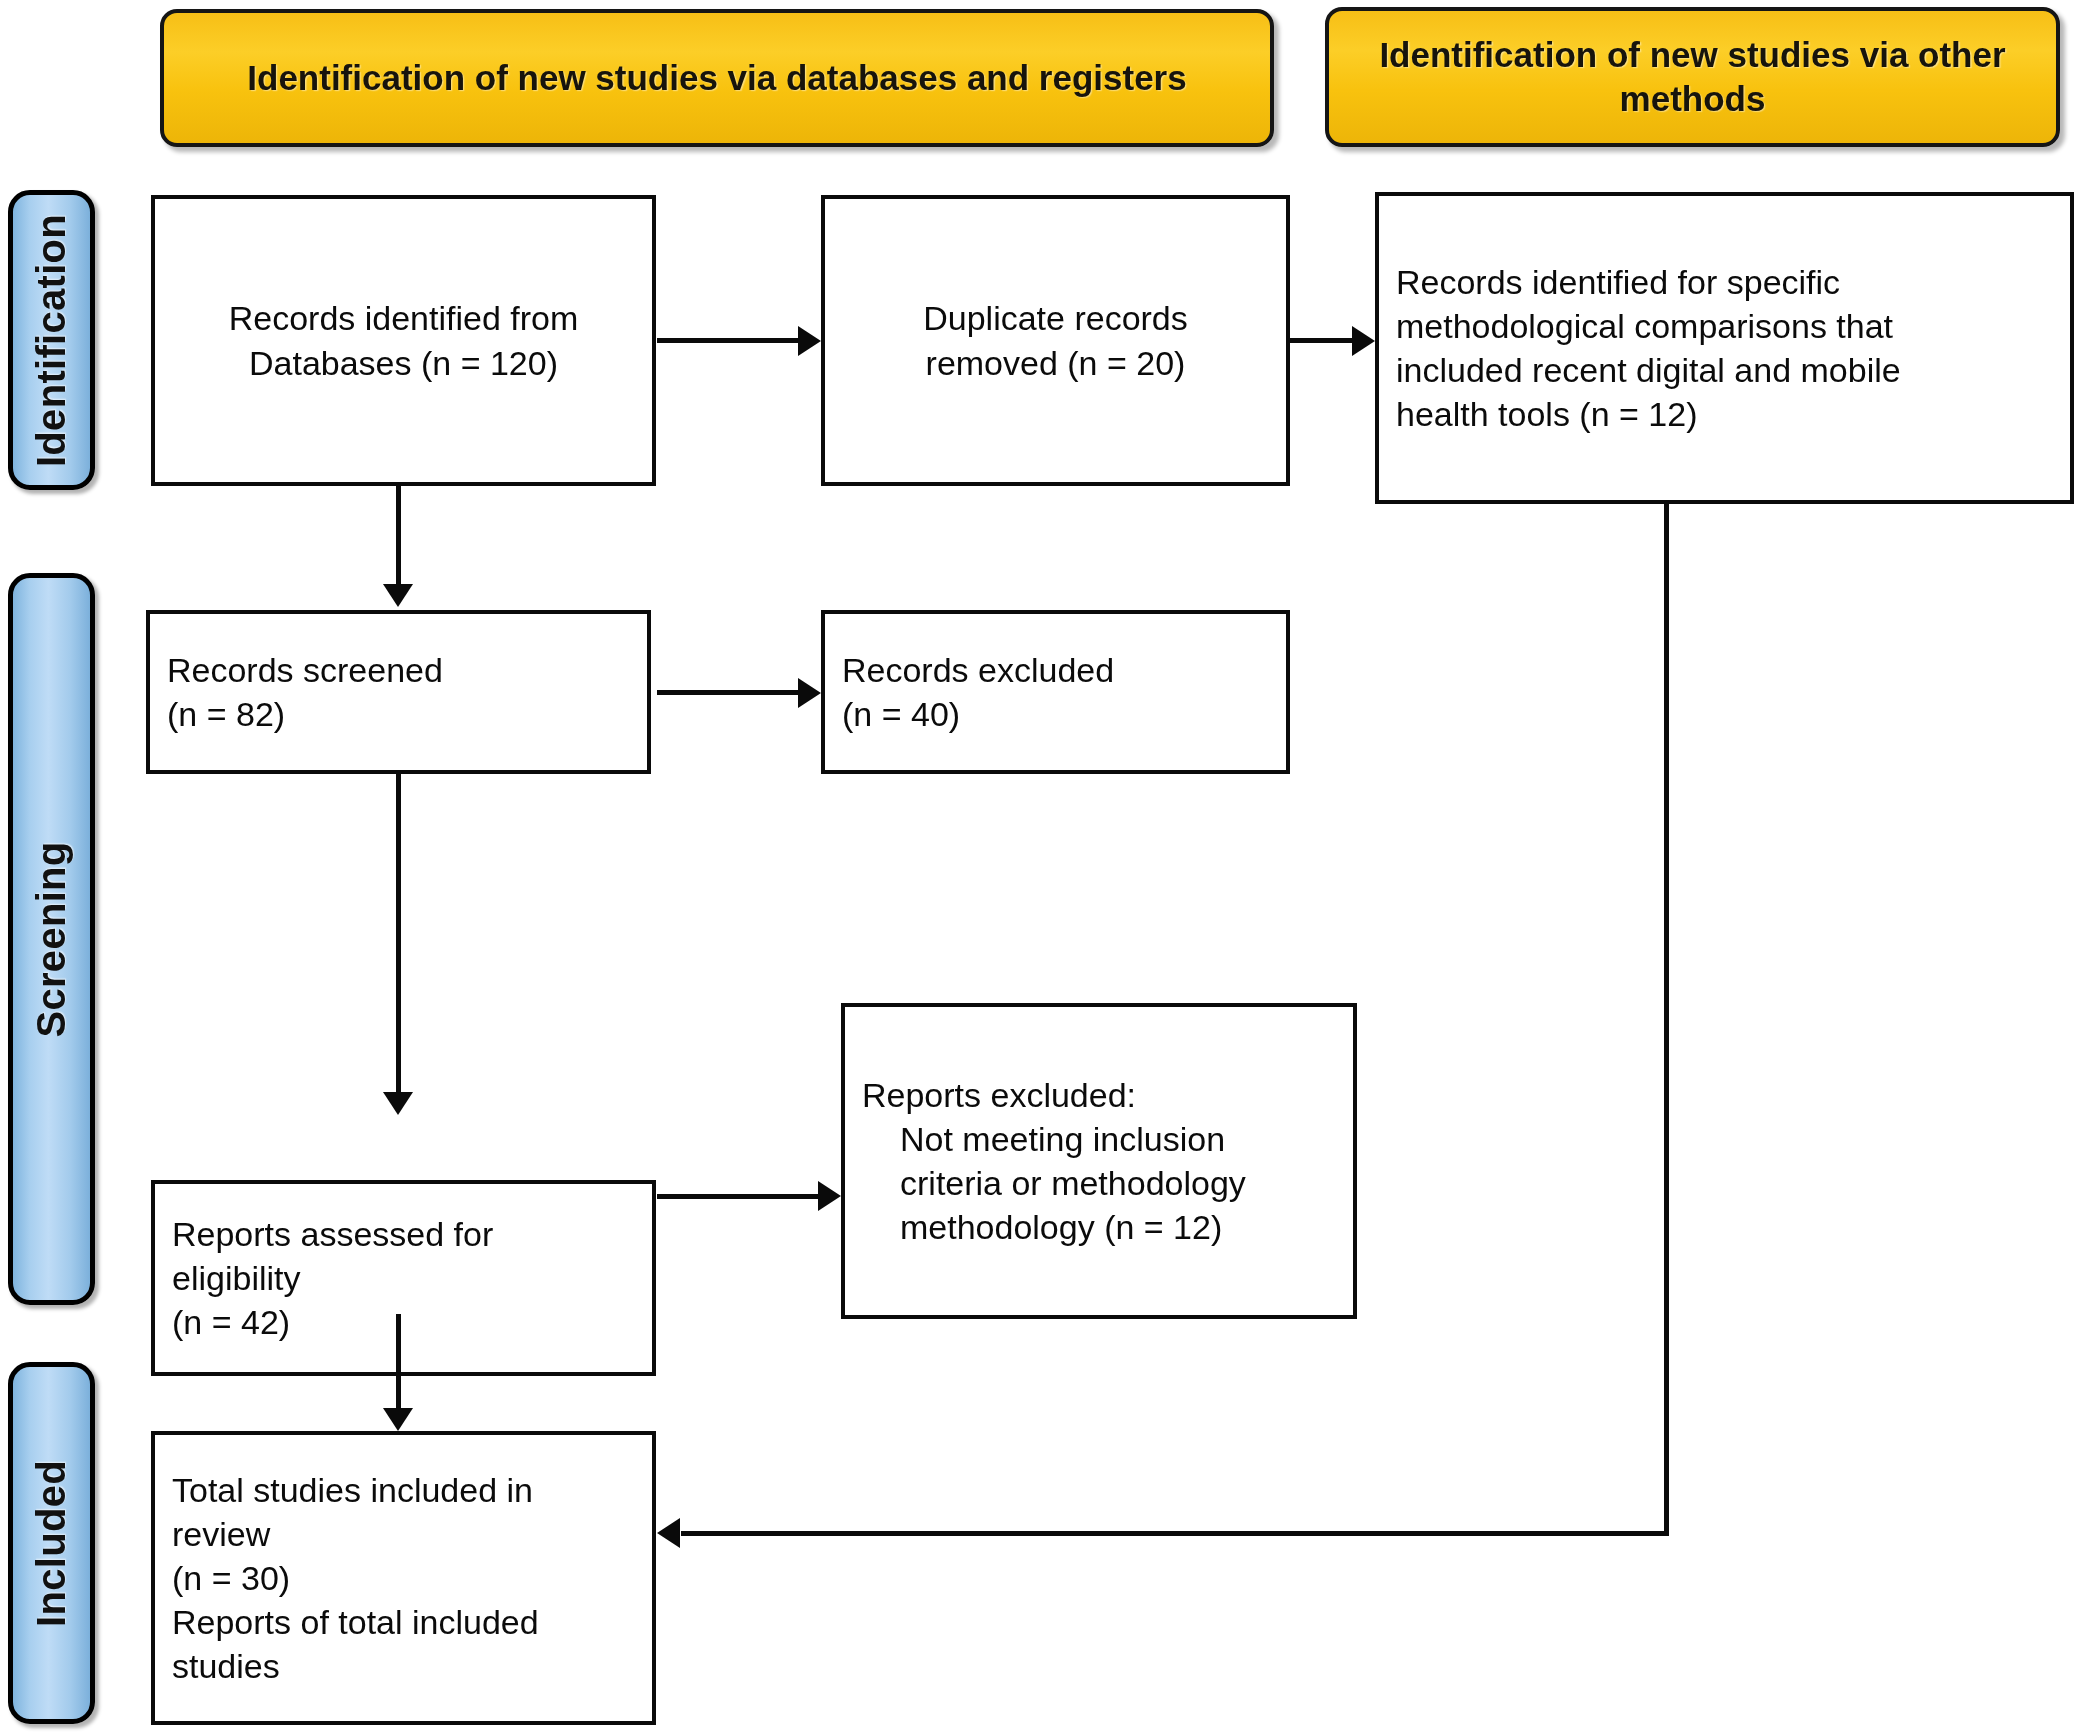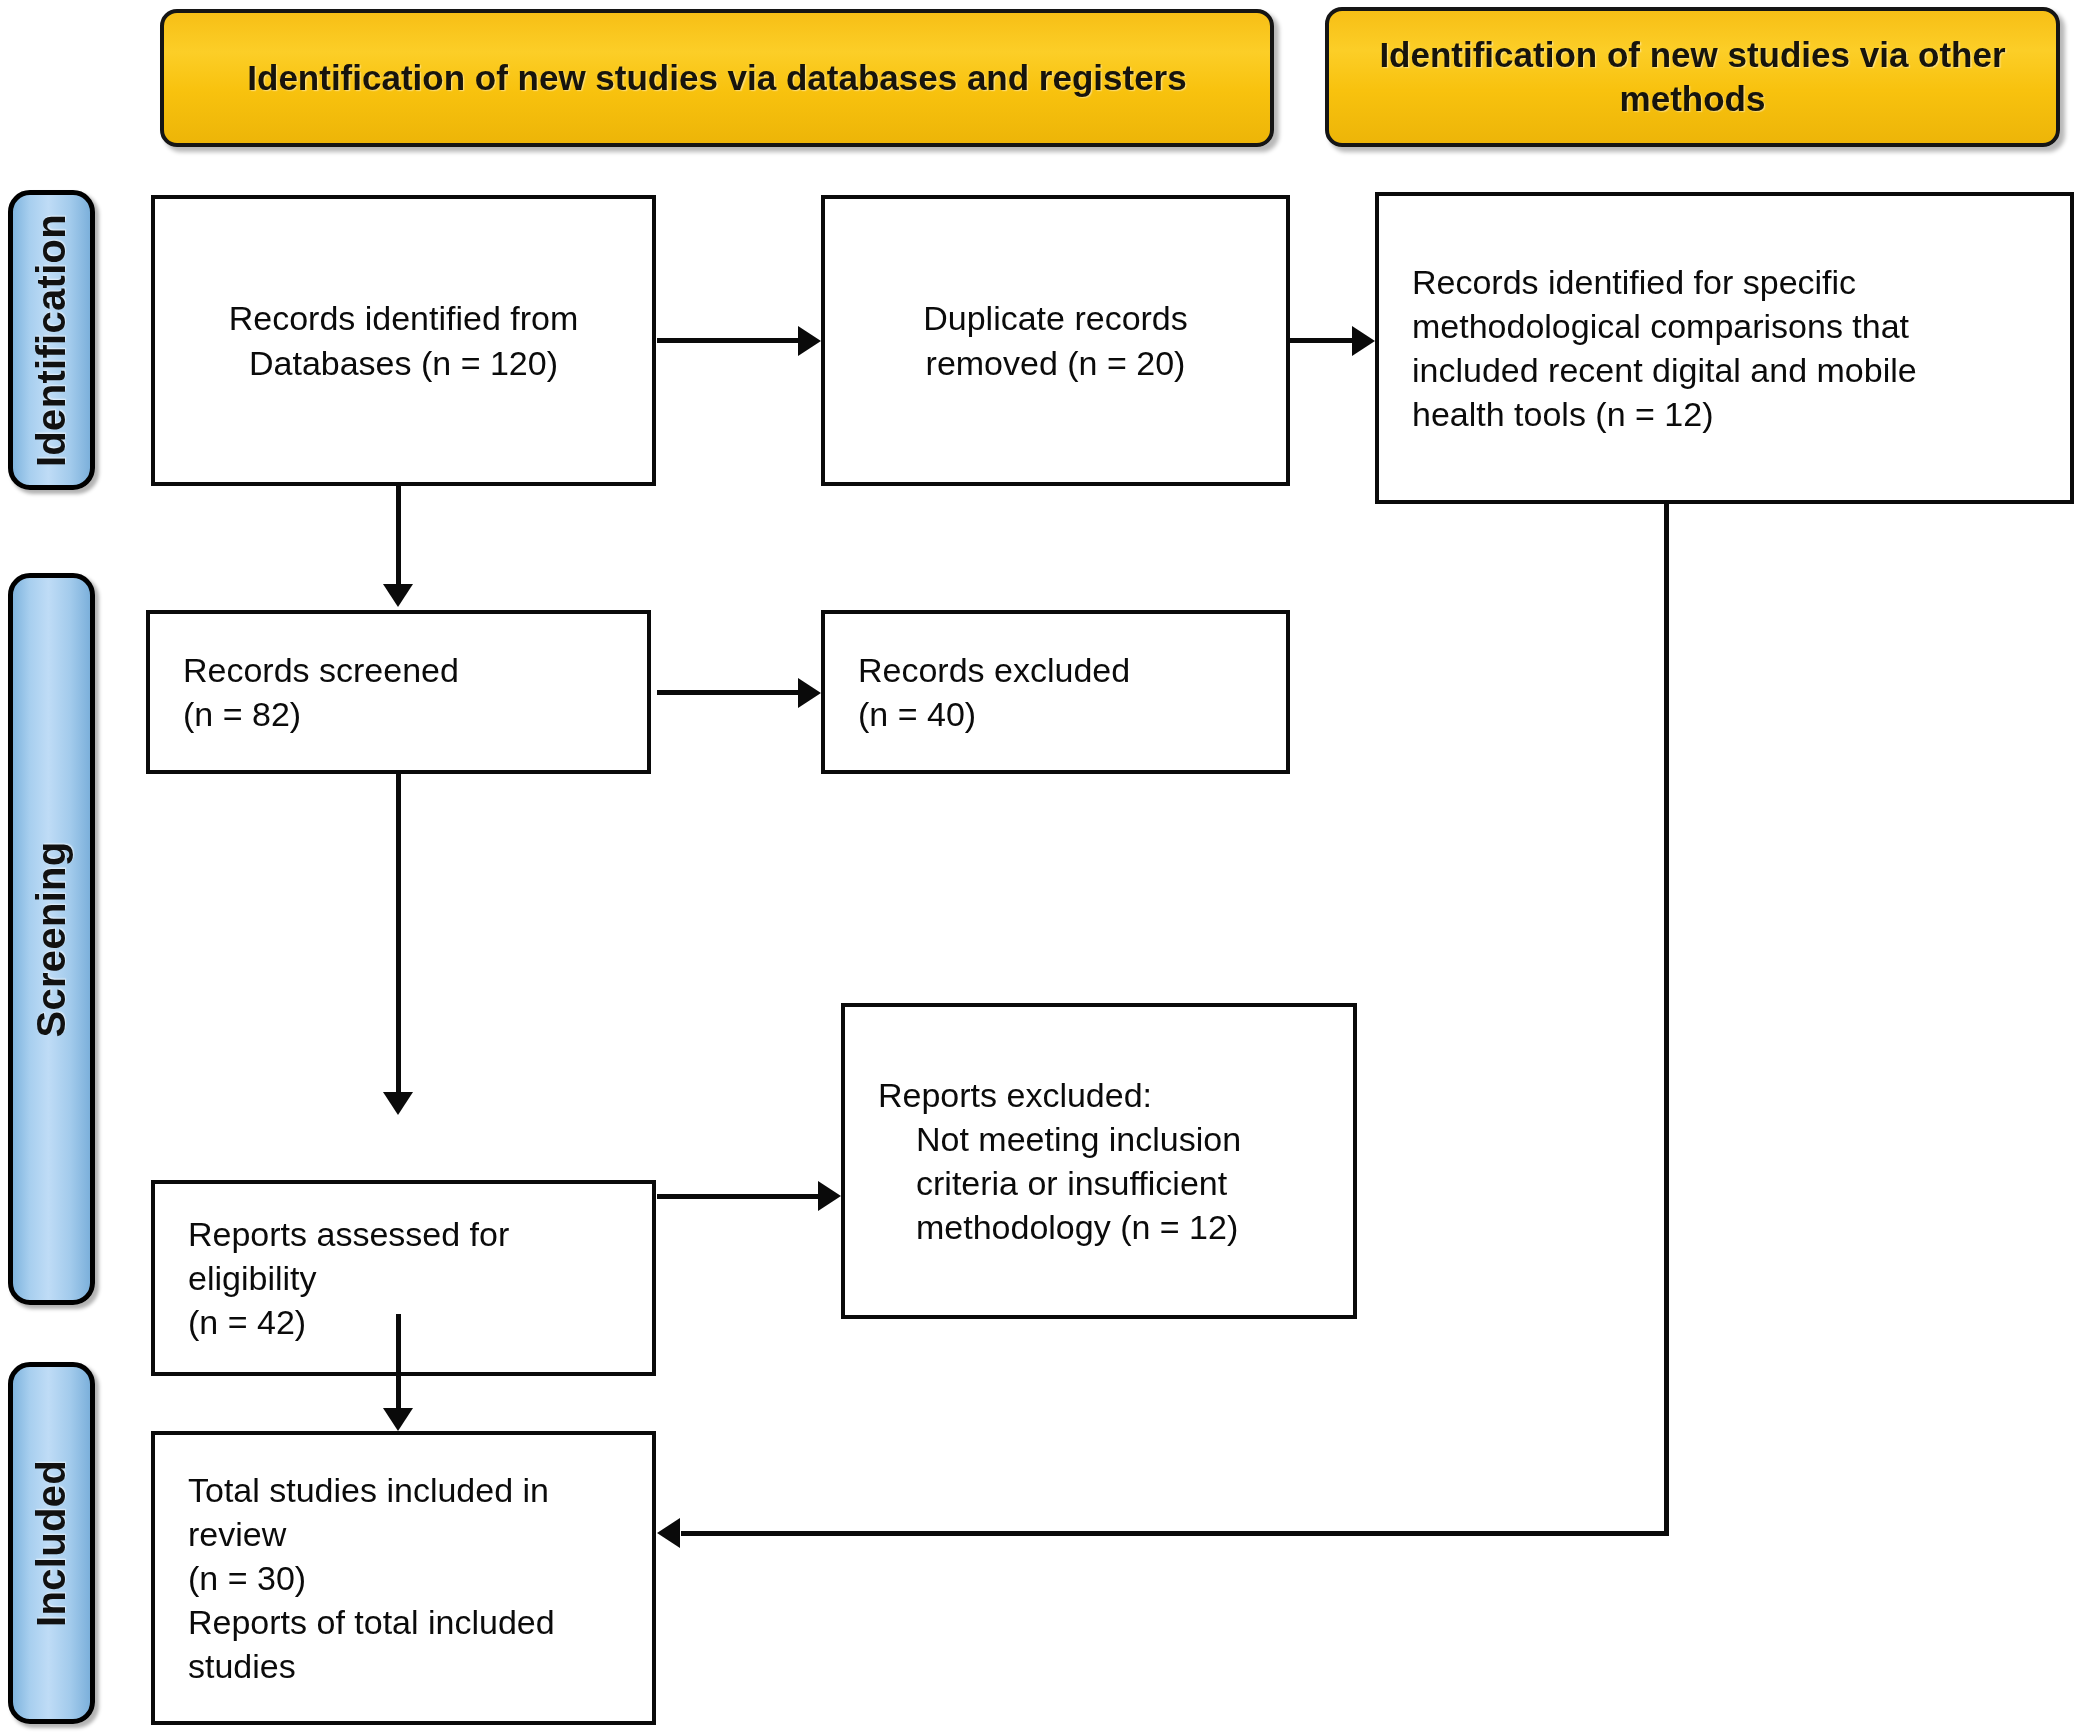--- a/index.html
+++ b/index.html
@@ -75,21 +75,21 @@
     box-sizing: border-box;
     border: 4.5px solid #0a0a0a;
     background: #ffffff;
     display: flex;
     align-items: center;
   }
   .flow-text {
     font-size: 34px;
     line-height: 1.30;
     color: #0b0b0b;
-    padding: 0 33px;
+    padding: 0 17px;
     width: 100%;
     white-space: pre-line;
   }
   .flow-text.center { text-align: center; }
   .flow-text.left   { text-align: left; }
   .indent { display: inline-block; padding-left: 38px; }
 
   
   .conn {
     position: absolute;
@@ -189,21 +189,21 @@
   <div class="flow-box" style="left:151px; top:1180px; width:505px; height:196px;">
     <div class="flow-text left">Reports assessed for
 eligibility
 (n = 42)</div>
   </div>
 
   <div class="flow-box" style="left:841px; top:1003px; width:516px; height:316px;justify-content:flex-end;">
     <div class="flow-text left" style="white-space:normal;">
       <div>Reports excluded:</div>
       <div class="indent">Not meeting inclusion</div>
-      <div class="indent">criteria or insufficient</div>
+      <div class="indent">criteria or methodology</div>
       <div class="indent">methodology (n = 12)</div>
     </div>
   </div>
 
   <div class="conn conn-h" style="left:657px; top:1194px; width:161px;"></div>
   <div class="arrow arrow-right" style="left:818px; top:1181px;"></div>
 
   <div class="conn conn-v" style="left:396px; top:1314px; width:4.5px; height:97px;"></div>
   <div class="arrow arrow-down" style="left:383px; top:1408px;"></div>
 

